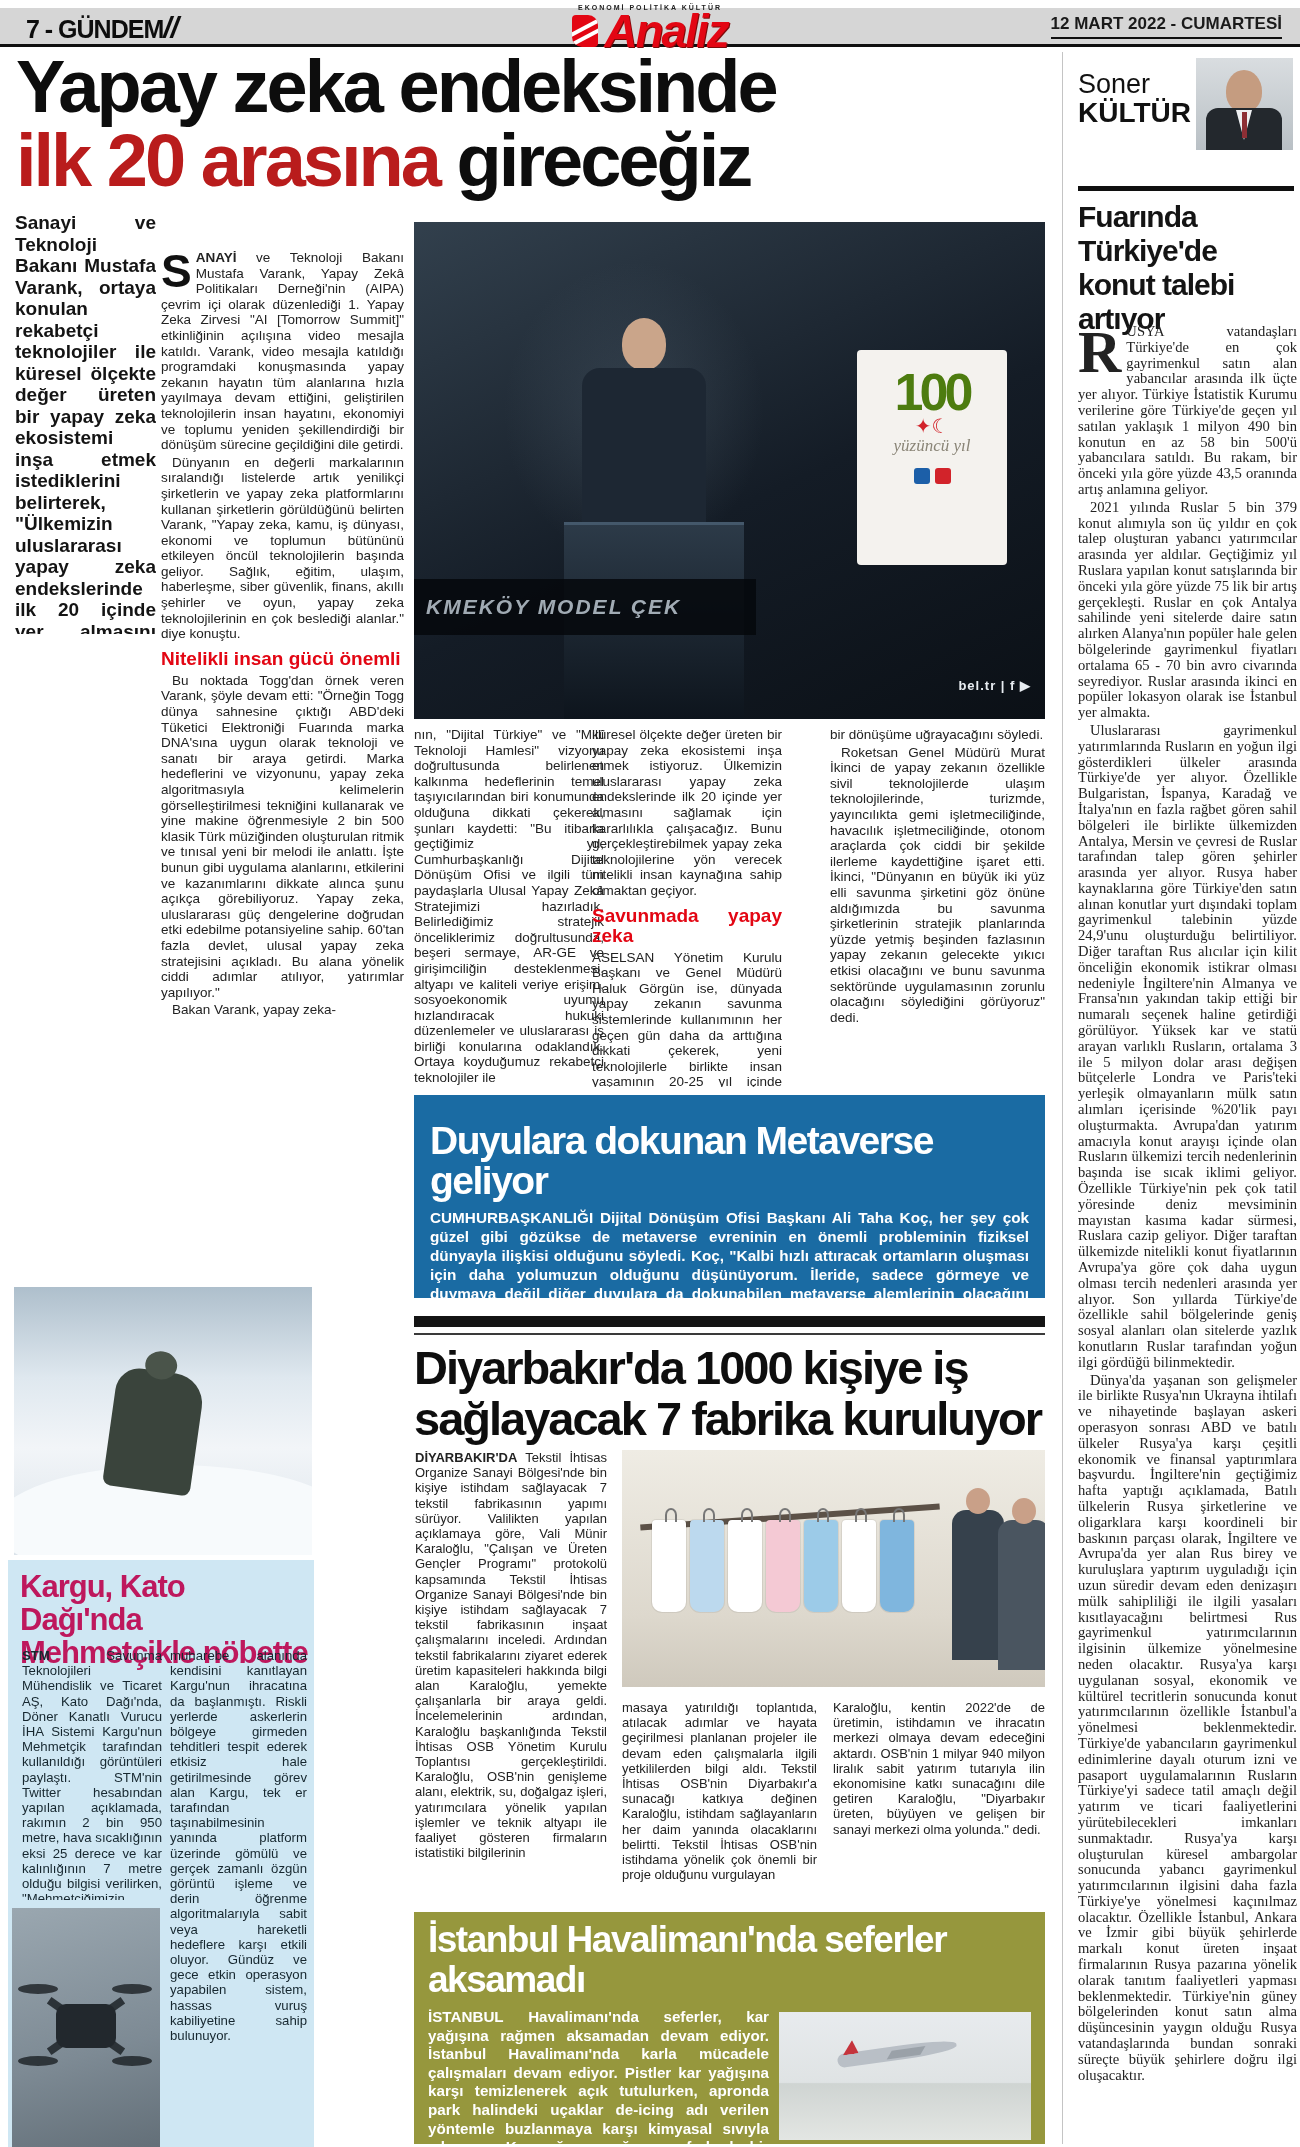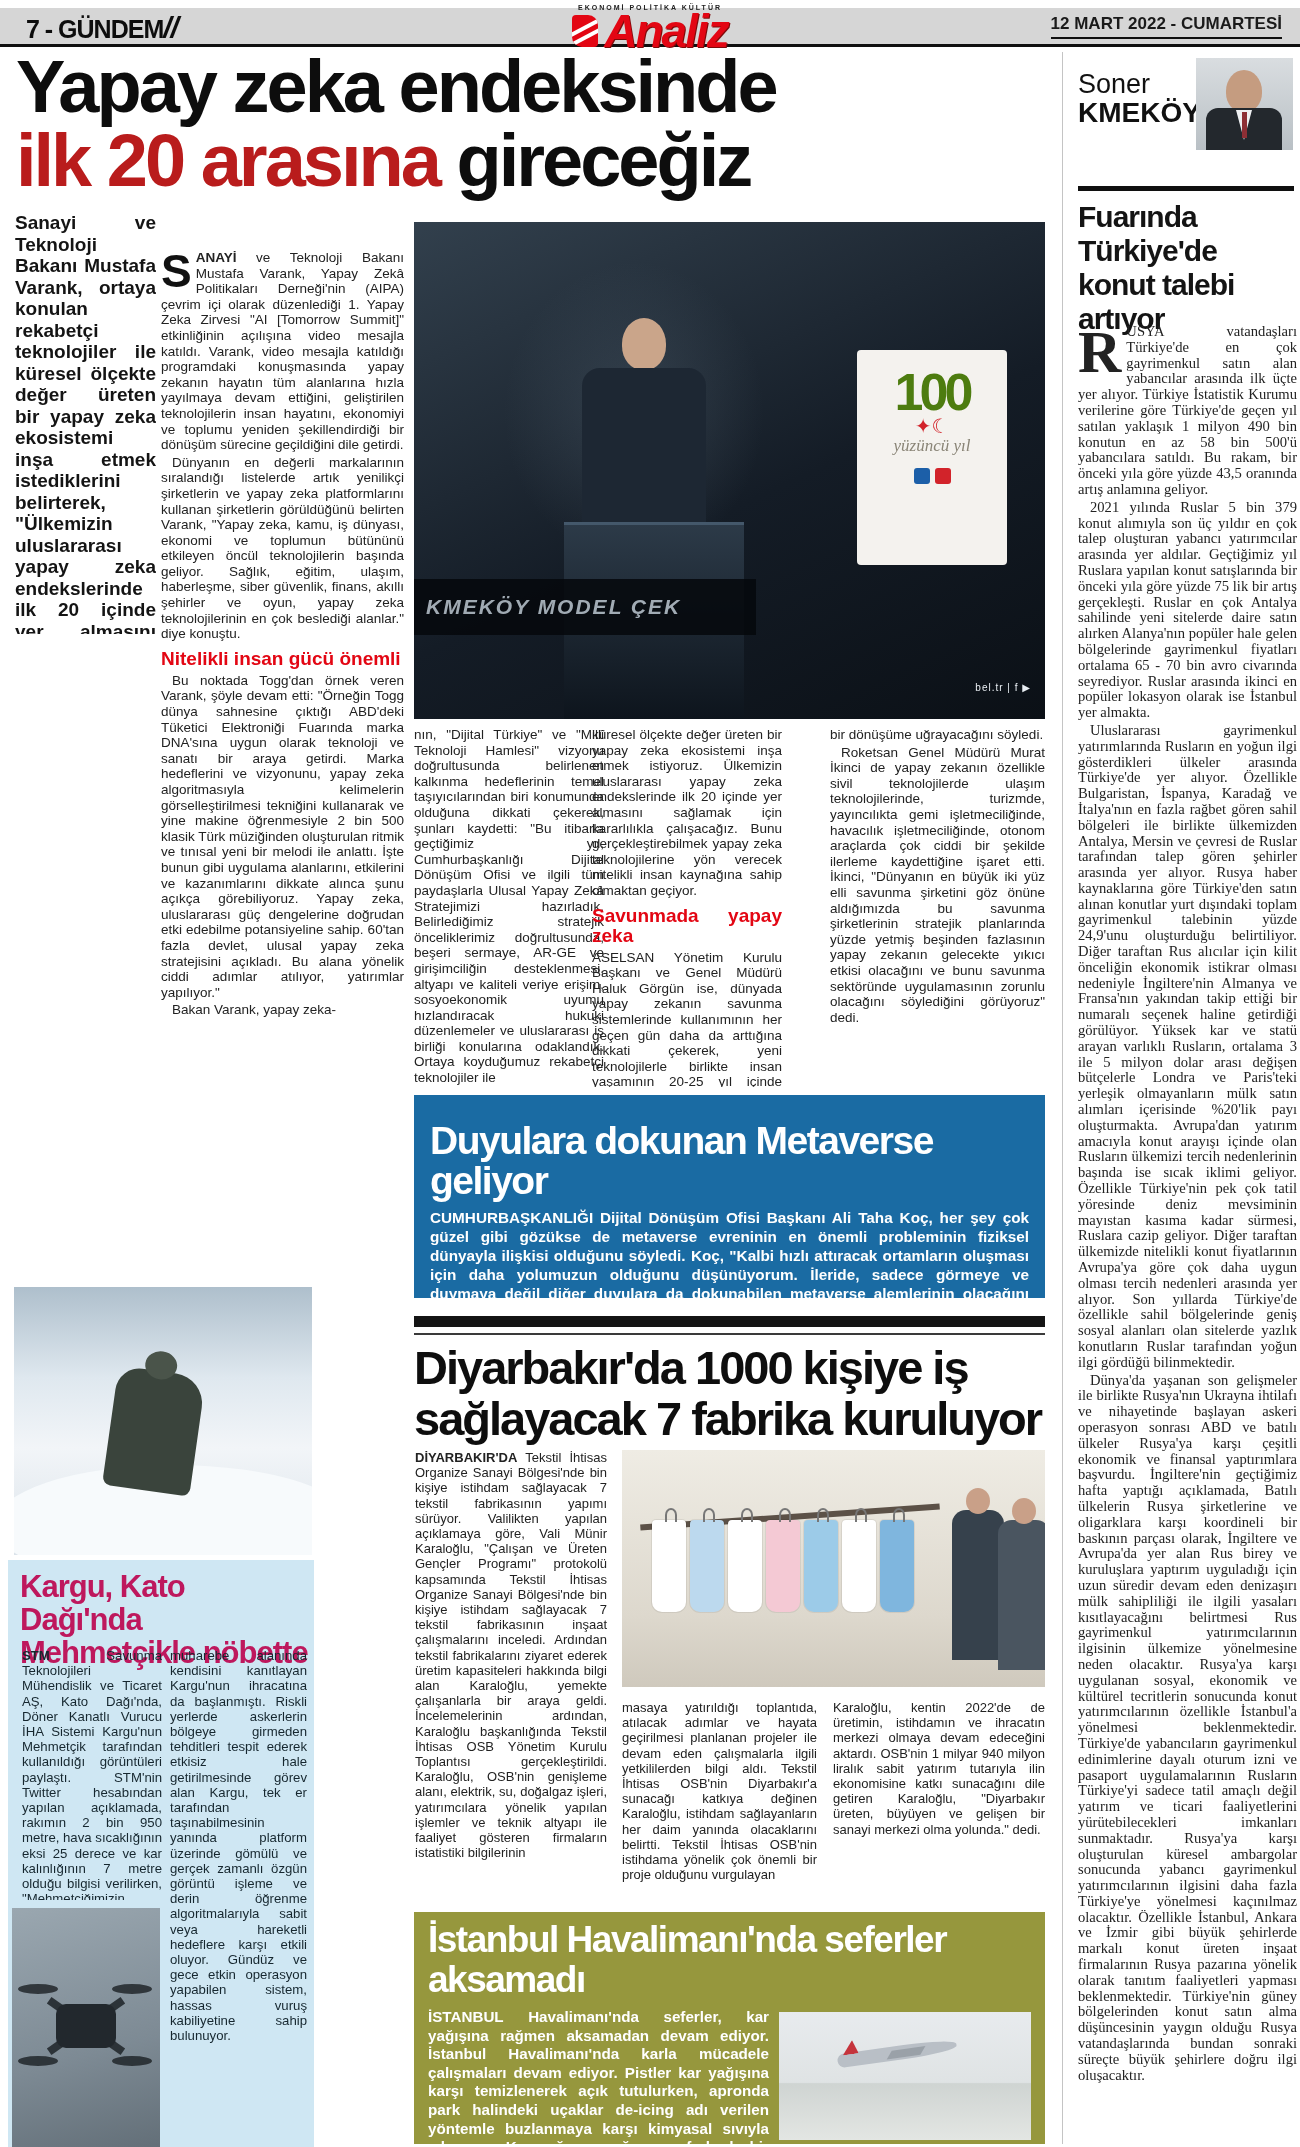--- a/index.html
+++ b/index.html
@@ -74,21 +74,21 @@
   .mp-podium{position:absolute;left:150px;top:300px;width:180px;height:197px;background:linear-gradient(180deg,#2c3a48,#0d141c);border-top:3px solid #44586b;}
   .mp-card{position:absolute;right:38px;top:128px;width:150px;height:215px;background:#f4f2ee;border-radius:4px;
            text-align:center;padding-top:14px;box-sizing:border-box;}
   .mp-100{font-size:52px;line-height:56px;font-weight:900;color:#4d7c0f;letter-spacing:-4px;}
   .mp-crescent{color:#d2232a;font-size:20px;line-height:12px;}
   .mp-script{font-family:"Liberation Serif",serif;font-style:italic;font-size:17px;color:#8a8577;margin-top:4px;}
   .mp-minis{margin-top:12px;display:flex;justify-content:center;gap:5px;}
   .mp-minis span{width:16px;height:16px;display:inline-block;border-radius:3px;}
   .mp-band{position:absolute;left:0;bottom:84px;width:330px;height:56px;background:#05080c;color:#b9c3cc;
            font-weight:800;font-style:italic;font-size:21px;line-height:56px;letter-spacing:2px;padding-left:12px;opacity:.85;}
-  .mp-footer{position:absolute;right:14px;bottom:26px;color:#e8edf2;font-size:10px;font-weight:400;letter-spacing:1px;}
+  .mp-footer{position:absolute;right:14px;bottom:26px;color:#e8edf2;font-size:13px;font-weight:700;letter-spacing:1px;}
   .diy-photo{left:622px;top:1450px;width:423px;height:237px;background:linear-gradient(180deg,#efece4 0%,#ddd8cd 70%,#cfc9bd 100%);}
   .rack{position:absolute;left:18px;top:64px;width:300px;height:6px;background:#5c5categories147;background:#5c5147;transform:rotate(-4deg);}
   .garment{position:absolute;top:70px;width:34px;height:92px;border-radius:4px 4px 10px 10px;box-shadow:0 0 0 1px #0001;}
   .hanger{position:absolute;top:-12px;left:13px;width:8px;height:12px;border:2px solid #777;border-bottom:none;border-radius:50% 50% 0 0;}
   .person{position:absolute;width:52px;height:150px;background:#36414c;border-radius:14px 14px 0 0;}
   .person:before{content:"";position:absolute;left:14px;top:-22px;width:24px;height:26px;border-radius:50%;background:#c9a088;}
   .kargu-photo{left:14px;top:1287px;width:298px;height:268px;background:linear-gradient(180deg,#aebfcc 0%,#dfe8ef 34%,#f2f5f8 60%,#dbe3ea 100%);}
   .soldier{position:absolute;left:96px;top:84px;width:88px;height:120px;background:#3a443c;border-radius:24px 30px 8px 8px;transform:rotate(8deg);}
   .soldier:before{content:"";position:absolute;left:26px;top:-20px;width:32px;height:28px;border-radius:50%;background:#4a544a;}
   .snow-mound{position:absolute;left:-20px;bottom:-30px;width:360px;height:120px;border-radius:50%;background:#f7fafc;}
@@ -245,21 +245,21 @@
     <div class="drone-arm a2"></div>
     <div class="drone-body"></div>
     <div class="rotor" style="left:6px;top:76px;"></div>
     <div class="rotor" style="left:100px;top:76px;"></div>
     <div class="rotor" style="left:6px;top:148px;"></div>
     <div class="rotor" style="left:100px;top:148px;"></div>
   </div>
 
   <div class="abs vdivider"></div>
   <div class="abs author-first">Soner</div>
-  <div class="abs author-last">KMEKÖY</div>
+  <div class="abs author-last">KÜLTÜR</div>
   <div class="ph headshot">
     <div class="hs-head"></div>
     <div class="hs-suit"></div>
     <div class="hs-shirt"></div>
     <div class="hs-tie"></div>
   </div>
   <div class="abs author-rule"></div>
   <div class="abs col-headline">Fuarında Türkiye'de konut talebi artıyor</div>
   <div class="abs clip just col-body">
     <p><span class="col-drop">R</span><span>USYA vatandaşları Türkiye'de en çok gayrimenkul satın alan yabancılar arasında ilk üçte yer alıyor. Türkiye İstatistik Kurumu verilerine göre Türkiye'de geçen yıl satılan yaklaşık 1 milyon 490 bin konutun en az 58 bin 500'ü yabancılara satıldı. Bu rakam, bir önceki yıla göre yüzde 43,5 oranında artış anlamına geliyor.</span></p>

